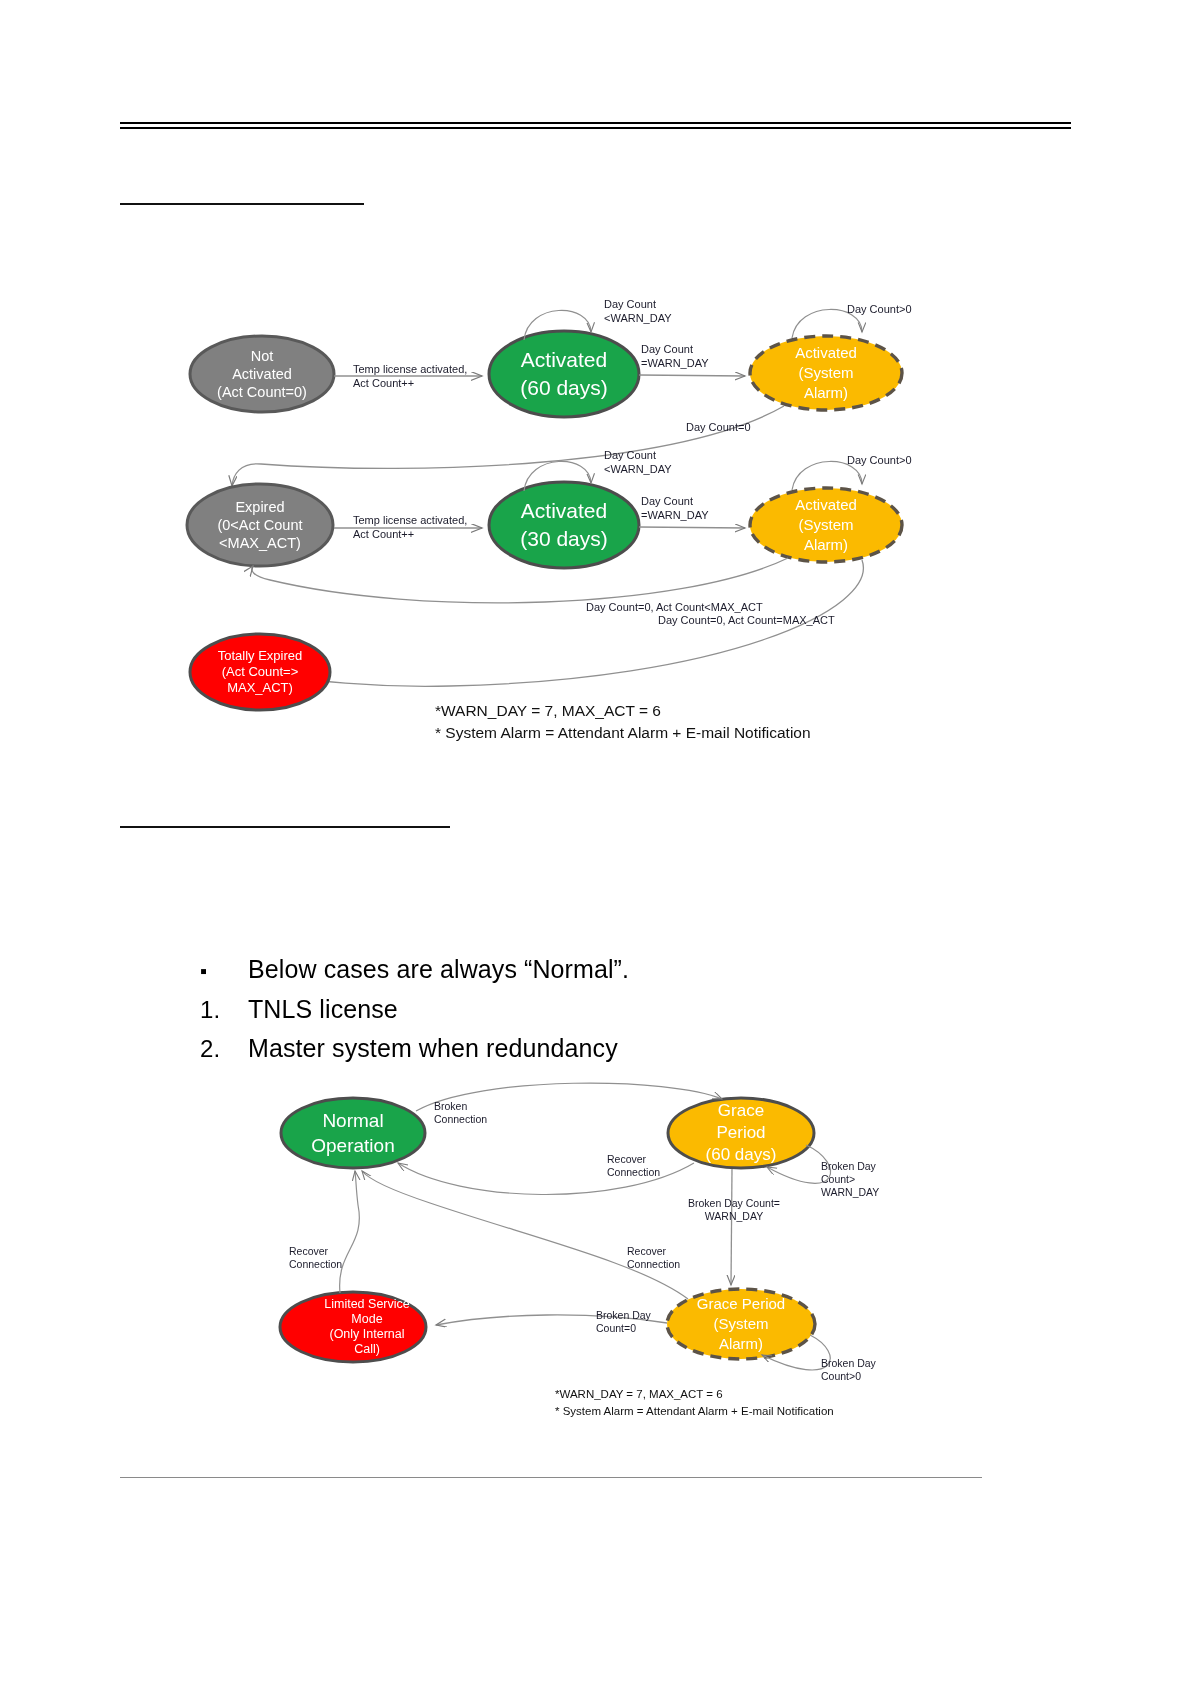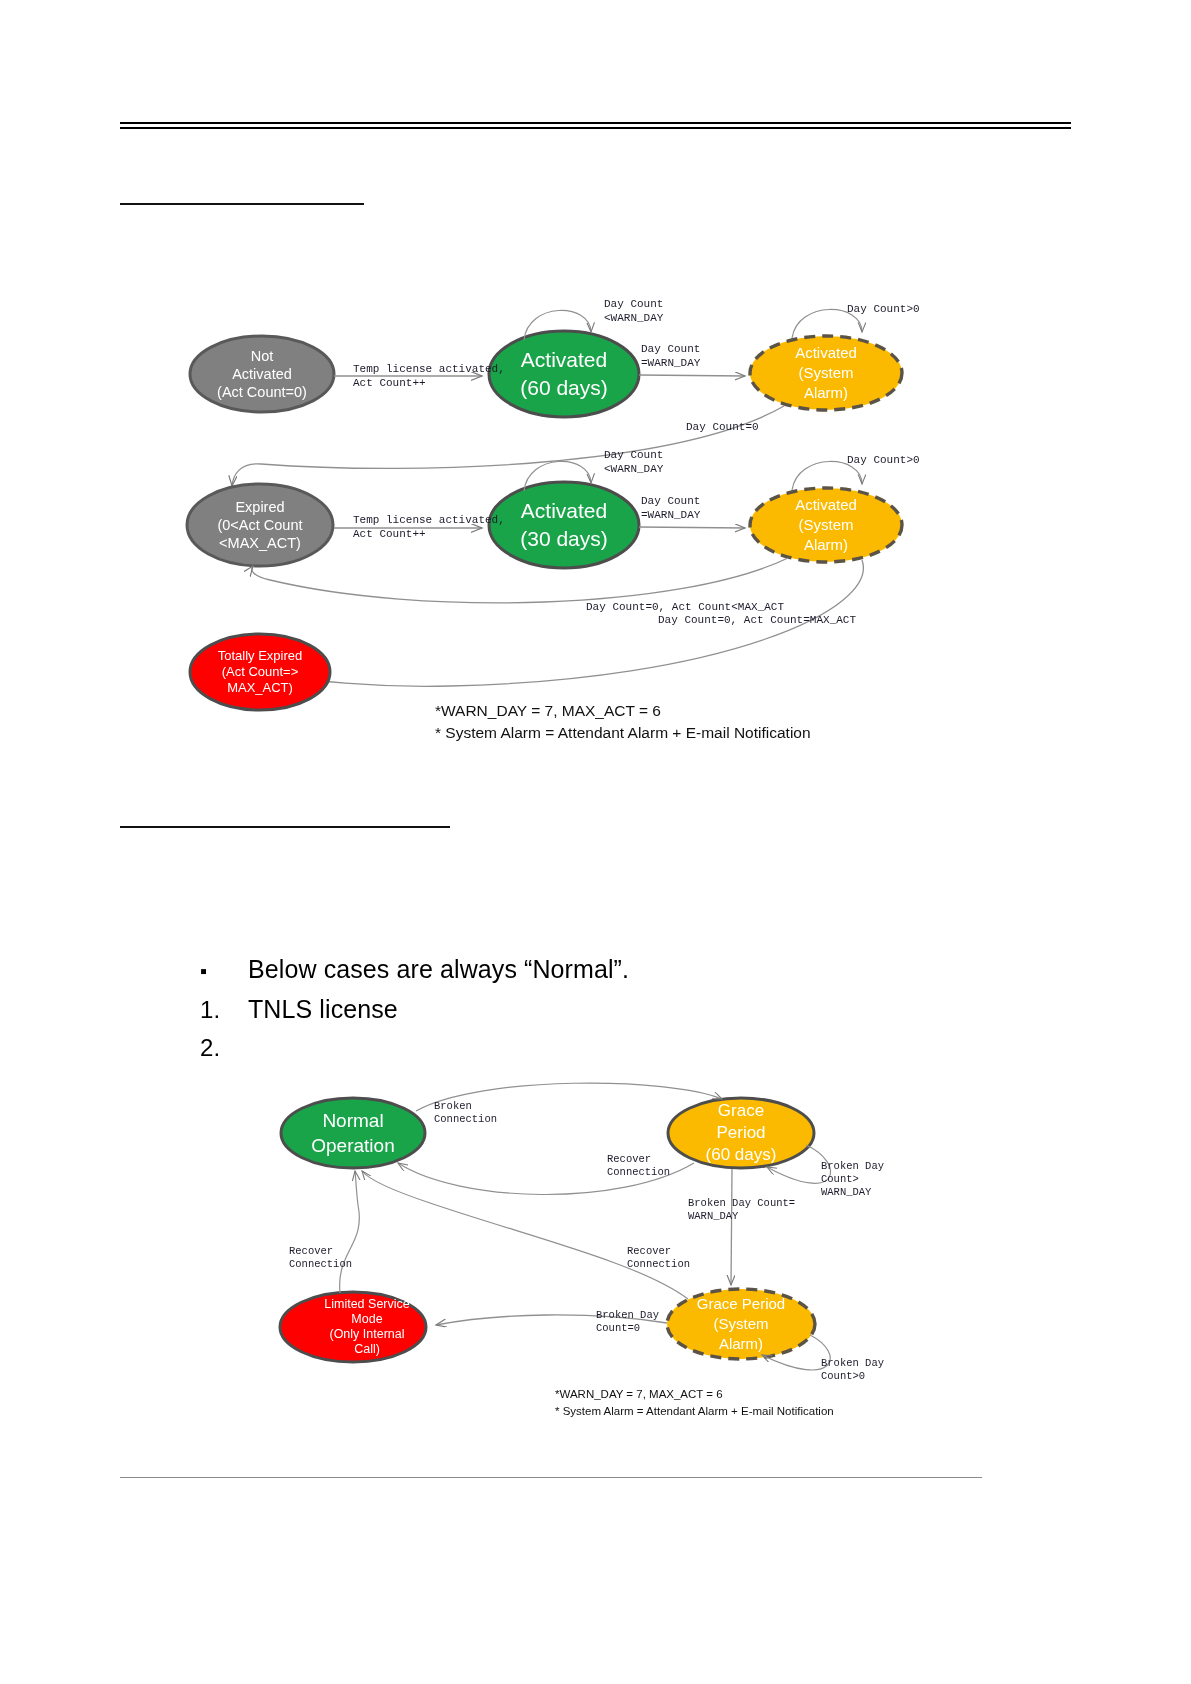--- a/index.html
+++ b/index.html
@@ -92,21 +92,21 @@
   .lbl-red    { color: #ffffff; font-size: 13px;   line-height: 16px; text-align: center; }
   .lbl-green2 { color: #ffffff; font-size: 19px;   line-height: 25px; }
   .lbl-amber2 { color: #ffffff; font-size: 17px;   line-height: 22px; }
   .lbl-amber3 { color: #ffffff; font-size: 15px;   line-height: 20px; text-align: center; }
   .lbl-red2   { color: #ffffff; font-size: 12.5px; line-height: 15px; }
 
   
   .edge-label {
     position: absolute;
     color: #1b1b2b;
-    font-family: Liberation Mono, monospace;
+    font-family: Liberation Sans, sans-serif;
     font-size: 11px;
     line-height: 14px;
     white-space: pre-line;
     pointer-events: none;
   }
   .edge-label.sm { font-size: 10.5px; line-height: 13px; }
 
   
   .footnote {
     position: absolute;
@@ -212,20 +212,21 @@
     <div class="bullet-row">
       <span class="marker">▪</span>
       <span class="txt">Below cases are always “Normal”.</span>
     </div>
     <div class="bullet-row">
       <span class="marker num">1.</span>
       <span class="txt">TNLS license</span>
     </div>
     <div class="bullet-row">
       <span class="marker num">2.</span>
+      <span class="txt">Master system when redundancy</span>
     </div>
   </div>
 
   <div class="diagram" style="left:270px; top:1085px; width:640px; height:370px;">
 
     <svg width="640" height="370" viewBox="0 0 640 370">
       <defs>
         <marker id="ah2" markerWidth="10" markerHeight="10" refX="8" refY="3.2" orient="auto" markerUnits="strokeWidth">
           <path d="M0,0 L8,3.2 L0,6.4" fill="none" stroke="#7a7a7a" stroke-width="0.9"></path>
         </marker>
@@ -268,21 +269,21 @@
     <div class="node-label lbl-amber3" style="left:471px; top:239px;">Grace Period
 (System
 Alarm)</div>
 
     <div class="edge-label sm" style="left:164px; top:15px;">Broken
 Connection</div>
     <div class="edge-label sm" style="left:337px; top:68px;">Recover
 Connection</div>
     <div class="edge-label sm" style="left:551px; top:75px;">Broken Day Count&gt;
 WARN_DAY</div>
-    <div class="edge-label sm" style="left:418px; top:112px;">Broken Day Count=
+    <div class="edge-label sm" style="left:418px; top:112px;text-align:center;">Broken Day Count=
 WARN_DAY</div>
     <div class="edge-label sm" style="left:19px;  top:160px;">Recover
 Connection</div>
     <div class="edge-label sm" style="left:357px; top:160px;">Recover
 Connection</div>
     <div class="edge-label sm" style="left:326px; top:224px;">Broken Day
 Count=0</div>
     <div class="edge-label sm" style="left:551px; top:272px;">Broken Day
 Count&gt;0</div>
 

